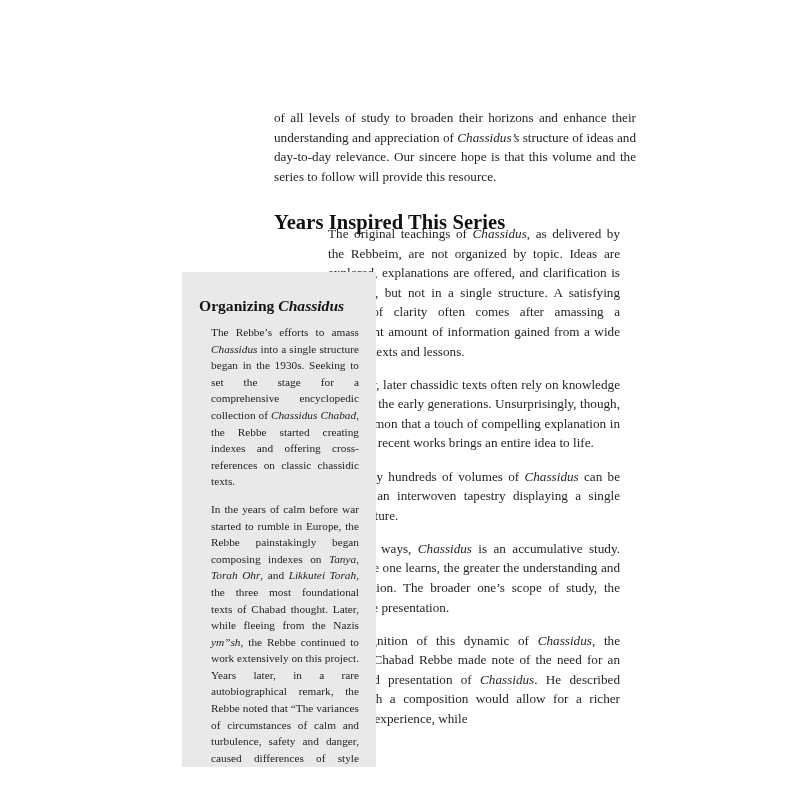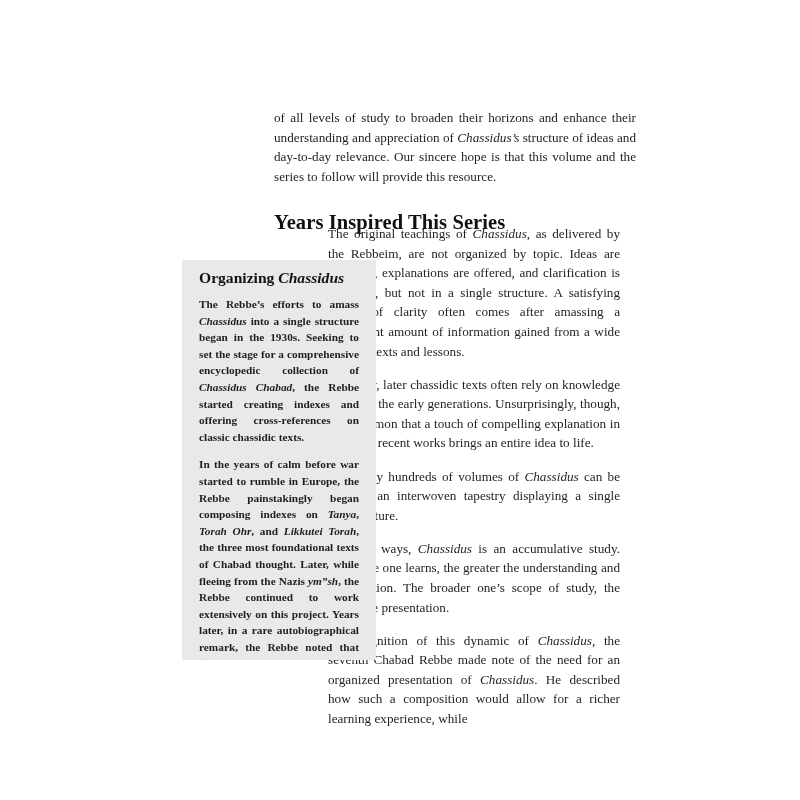--- a/index.html
+++ b/index.html
@@ -108,49 +108,48 @@
     margin-left: -76px;
     margin-top: 40px;
     margin-right: 14px;
     shape-margin: 0;
   }
 
   
   #sidebar {
     position: absolute;
     left: 182px;
-    top: 260px;
+    top: 272px;
     width: 194px;
-    height: 400px;
+    height: 495px;
     background: #e9e9e9;
     overflow: hidden;
     box-sizing: border-box;
-    padding: 8px 17px 0 17px;
+    padding: 24px 17px 0 17px;
   }
   #sidebar h3 {
     font-family: "Liberation Serif", "DejaVu Serif", serif;
     font-weight: bold;
     font-size: 15.6px;
     line-height: 19px;
     margin: 0 0 9px 0;
     color: #131313;
     white-space: nowrap;
   }
   #sidebar h3 em {
     font-style: italic;
     font-weight: bold;
   }
   #sidebar p {
     font-size: 11.3px;
     line-height: 16.6px;
     text-align: justify;
-    margin: 0 0 11px 0;
+    margin: 0 0 11px 12px;
     color: #1f1f1f;
     hyphens: none;
-    font-weight: bold;
   }
   #sidebar p:last-child { margin-bottom: 0; }
   #sidebar em { font-style: italic; }
   sup.fn {
     font-size: 7.2px;
     vertical-align: super;
     line-height: 0;
   }
 
   em.it { font-style: italic; }

